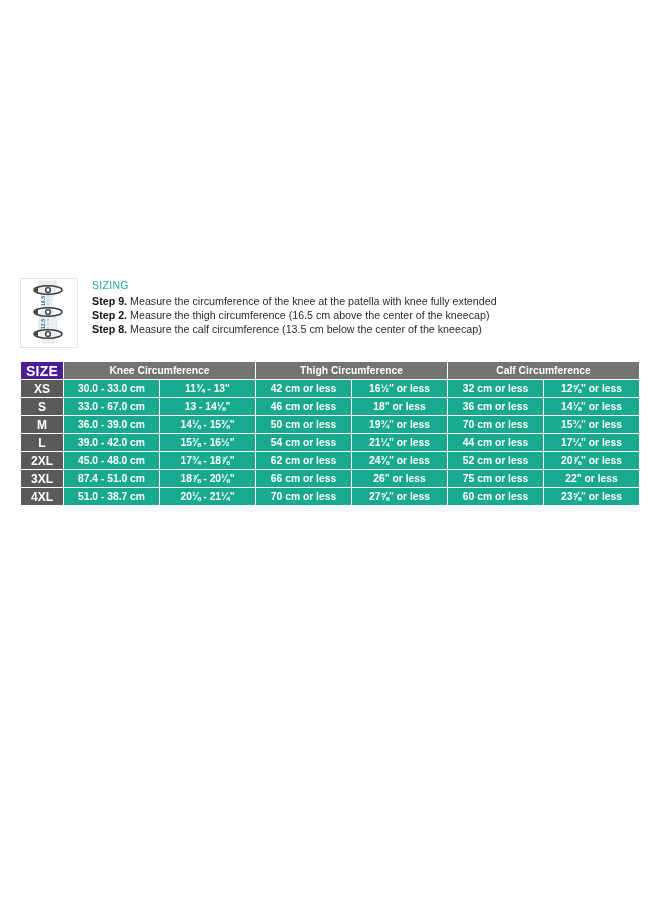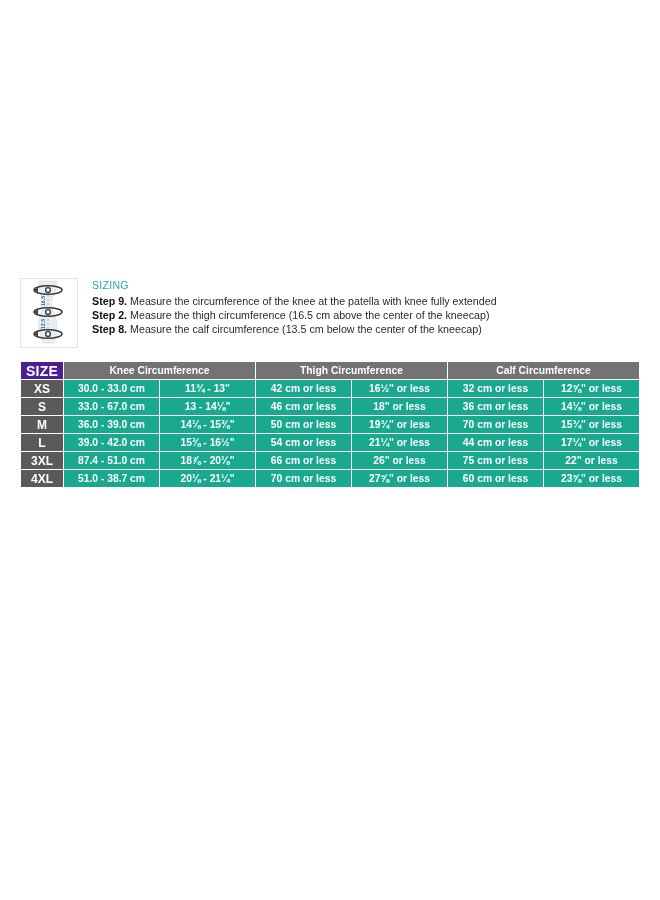--- a/index.html
+++ b/index.html
@@ -201,20 +201,29 @@
       <tr>
         <td class="size-cell">L</td>
         <td class="val w-cm">39.0 - 42.0 cm</td>
         <td class="val w-in">15⅜ - 16½"</td>
         <td class="val w-cm">54 cm or less</td>
         <td class="val w-in">21¼" or less</td>
         <td class="val w-cm">44 cm or less</td>
         <td class="val w-in">17¼" or less</td>
       </tr>
       <tr>
+        <td class="size-cell">2XL</td>
+        <td class="val w-cm">45.0 - 48.0 cm</td>
+        <td class="val w-in">17¾ - 18⅞"</td>
+        <td class="val w-cm">62 cm or less</td>
+        <td class="val w-in">24⅜" or less</td>
+        <td class="val w-cm">52 cm or less</td>
+        <td class="val w-in">20⅞" or less</td>
+      </tr>
+      <tr>
         <td class="size-cell">3XL</td>
         <td class="val w-cm">87.4 - 51.0 cm</td>
         <td class="val w-in">18⅞ - 20⅛"</td>
         <td class="val w-cm">66 cm or less</td>
         <td class="val w-in">26" or less</td>
         <td class="val w-cm">75 cm or less</td>
         <td class="val w-in">22" or less</td>
       </tr>
       <tr>
         <td class="size-cell">4XL</td>

